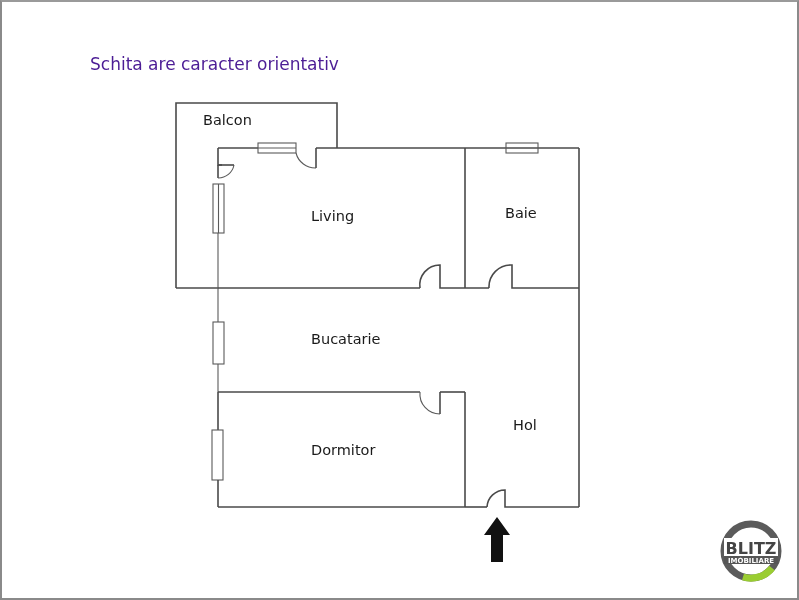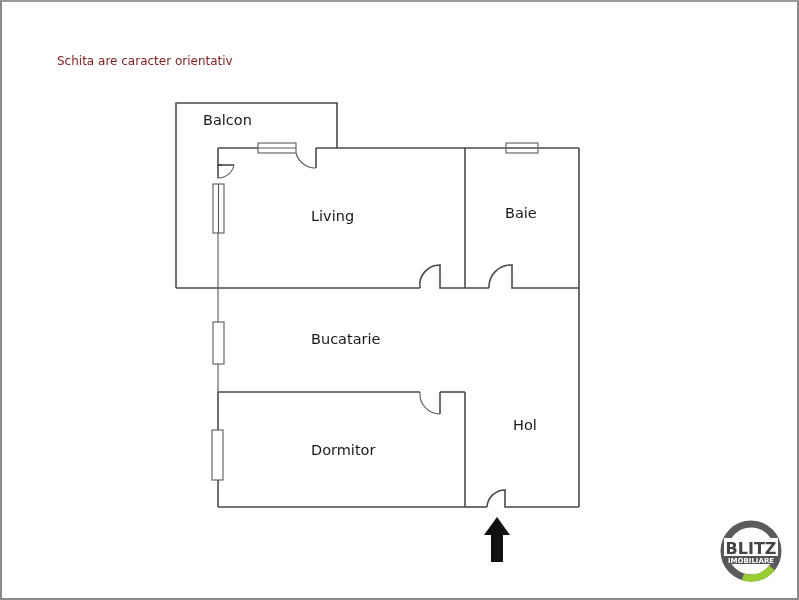--- a/index.html
+++ b/index.html
@@ -7,22 +7,22 @@
     position: relative;
     width: 799px; height: 600px;
     box-sizing: border-box;
     border: 2px solid #8a8a8a;
     border-top-color: #9a9a9a;
     background: #ffffff;
     overflow: hidden;
     font-family: "DejaVu Sans", sans-serif;
   }
   .note {
-    position: absolute; left: 55px; top: 52px;
-    font-size: 12px; color: #7f1d1d; letter-spacing: 0px;
+    position: absolute; left: 88px; top: 52px;
+    font-size: 17px; color: #4c1d95; letter-spacing: 0px;
   }
   svg#plan { position: absolute; left: 0; top: 0; }
   .room-label { font-family: "DejaVu Sans", sans-serif; font-size: 14.5px; fill: #1a1a1a; }
   .wall { stroke: #4a4a4a; stroke-width: 1.6; fill: none; }
   .thin { stroke: #5a5a5a; stroke-width: 1.1; fill: none; }
   .logo-text { font-family: "DejaVu Sans", sans-serif; font-weight: bold; }
 </style>
 </head>
 <body>
 

